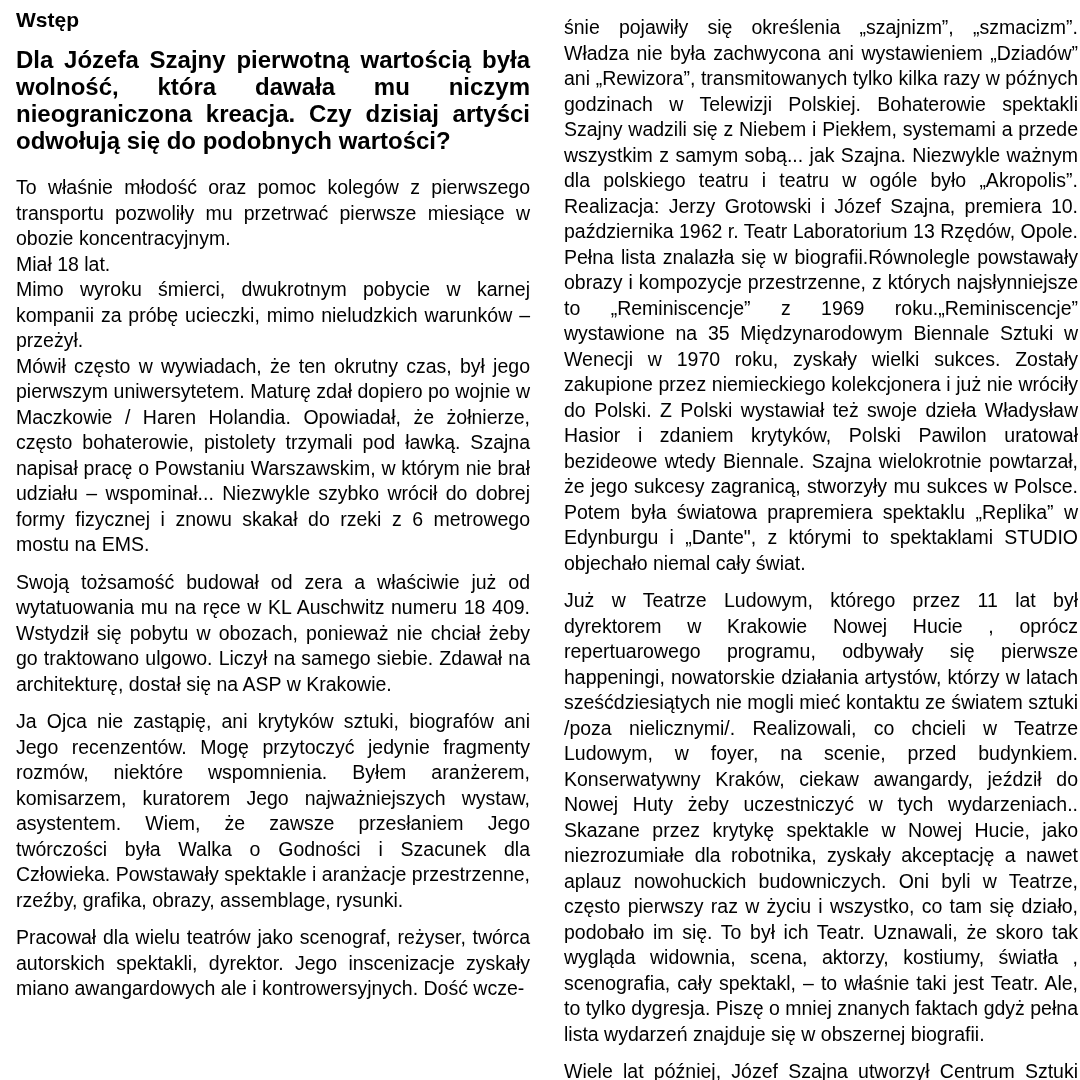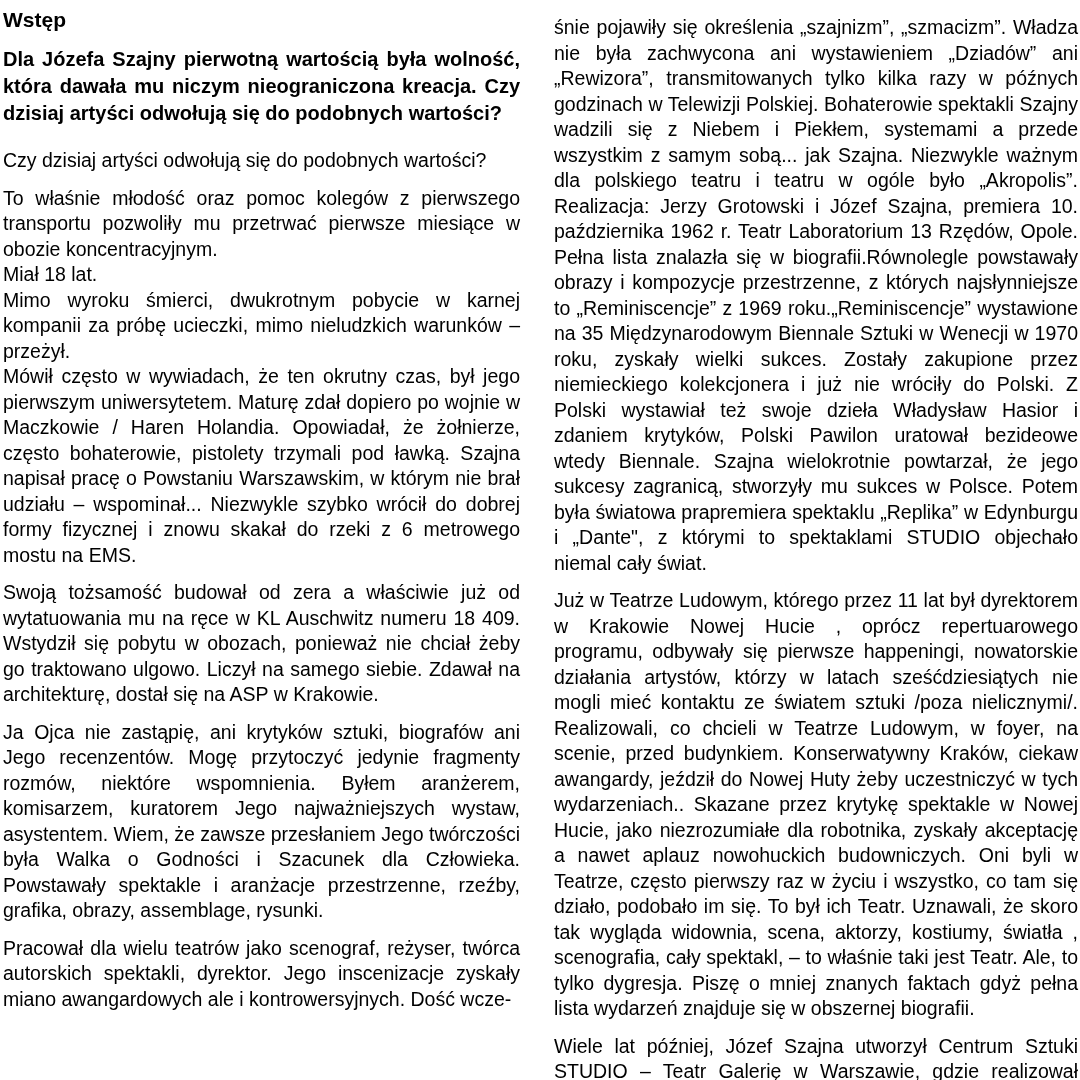--- a/index.html
+++ b/index.html
@@ -7,21 +7,21 @@
     padding: 0;
     width: 1080px;
     height: 1080px;
     background: #ffffff;
     overflow: hidden;
   }
   .page {
     box-sizing: border-box;
     width: 1080px;
     height: 1080px;
-    padding: 7px 2px 0 3px;
+    padding: 7px 2px 0 16px;
     display: flex;
     gap: 34px;
     font-family: "Liberation Sans", sans-serif;
     color: #000000;
     -webkit-hyphens: auto;
     hyphens: auto;
   }
   .col {
     flex: 1 1 0;
     min-width: 0;
@@ -31,41 +31,40 @@
   }
   .col-left { max-width: 517px; }
   .section-title {
     font-size: 21px;
     line-height: 26px;
     font-weight: bold;
     margin: 0 0 13px 0;
     text-align: left;
   }
   .lead-heading {
-    font-size: 20px;
+    font-size: 24px;
     line-height: 27px;
     font-weight: bold;
     margin: 0 0 21px 0;
     text-align: justify;
   }
   .para {
     margin: 8px 0 12px 0;
     white-space: pre-line; 
   }
   .para:last-child { margin-bottom: 0; }
 </style>
 </head>
 <body>
 
 <main class="page" lang="pl">
 
   <div class="col col-left">
     <h1 class="section-title">Wstęp</h1>
     <h2 class="lead-heading">Dla Józefa Szajny pierwotną wartością była wolność, która dawała mu niczym nieograniczona kreacja. Czy dzisiaj artyści odwołują się do podobnych wartości?</h2>
-    <p class="para">Czy dzisiaj artyści odwołują się do podobnych wartości?</p>
     <p class="para">To właśnie młodość oraz pomoc kolegów z pierwszego transportu pozwoliły mu przetrwać pierwsze miesiące w obozie koncentracyjnym.
 Miał 18 lat.
 Mimo wyroku śmierci, dwukrotnym pobycie w karnej kompanii za próbę ucieczki, mimo nieludzkich warunków – przeżył.
 Mówił często w wywiadach, że ten okrutny czas, był jego pierwszym uniwersytetem. Maturę zdał dopiero po wojnie w Maczkowie / Haren Holandia. Opowiadał, że żołnierze, często bohaterowie, pistolety trzymali pod ławką. Szajna napisał pracę o Powstaniu Warszawskim, w którym nie brał udziału – wspominał... Niezwykle szybko wrócił do dobrej formy fizycznej i znowu skakał do rzeki z 6 metrowego mostu na EMS.</p>
     <p class="para">Swoją tożsamość budował od zera a właściwie już od wytatuowania mu na ręce w KL Auschwitz numeru 18 409. Wstydził się pobytu w obozach, ponieważ nie chciał żeby go traktowano ulgowo. Liczył na samego siebie. Zdawał na architekturę, dostał się na ASP w Krakowie.</p>
     <p class="para">Ja Ojca nie zastąpię, ani krytyków sztuki, biografów ani Jego recenzentów. Mogę przytoczyć jedynie fragmenty rozmów, niektóre wspomnienia. Byłem aranżerem, komisarzem, kuratorem Jego najważniejszych wystaw, asystentem. Wiem, że zawsze przesłaniem Jego twórczości była Walka o Godności i Szacunek dla Człowieka. Powstawały spektakle i aranżacje przestrzenne, rzeźby, grafika, obrazy, assemblage, rysunki.</p>
     <p class="para">Pracował dla wielu teatrów jako scenograf, reżyser, twórca autorskich spektakli, dyrektor. Jego inscenizacje zyskały miano awangardowych ale i kontrowersyjnych. Dość wcze-</p>
   </div>
 
   <div class="col col-right">

